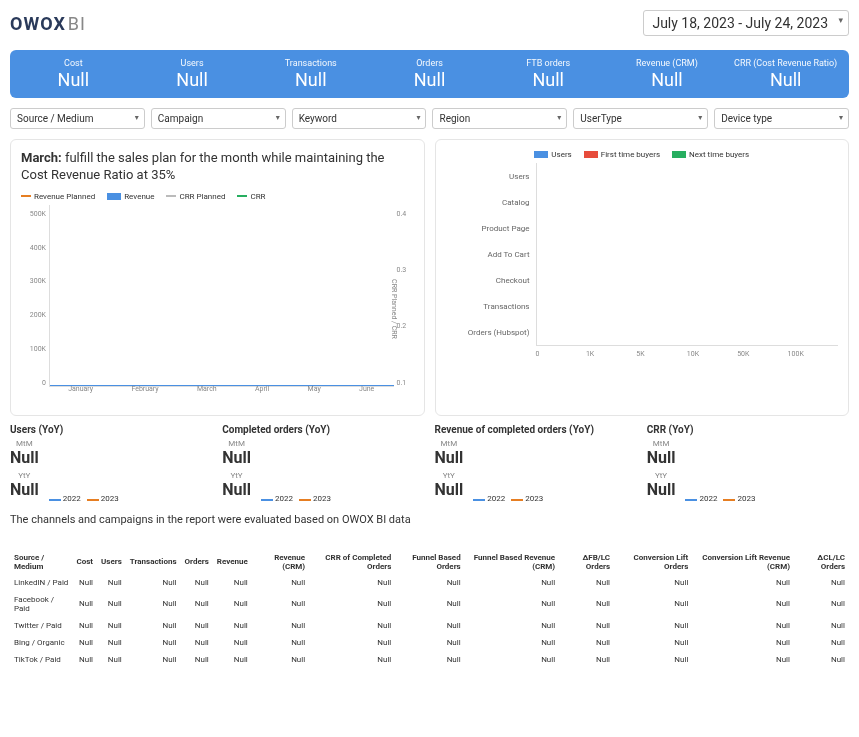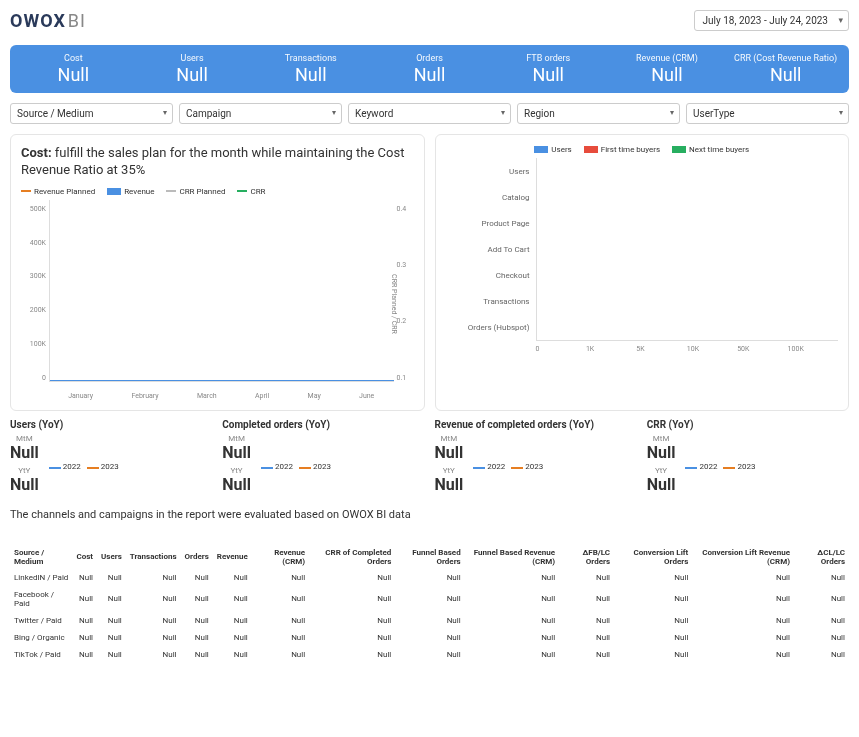--- a/index.html
+++ b/index.html
@@ -1,20 +1,20 @@
 <!DOCTYPE html>
 <html><head>
 <meta charset="utf-8">
 <style>
 *{box-sizing:border-box;margin:0;padding:0;font-family:-apple-system,BlinkMacSystemFont,"Segoe UI",Roboto,Arial,sans-serif}
 body{background:#fff;width:859px;height:737px;overflow:hidden;font-size:11px;color:#333}
 .top{display:flex;justify-content:space-between;align-items:center;padding:10px 10px}
 .logo{font-size:18px;font-weight:700;letter-spacing:1px}
 .logo .o{color:#2a3a5a}.logo .bi{color:#888;font-weight:400;margin-left:2px}
-.date{border:1px solid #ccc;border-radius:3px;padding:4px 20px 4px 8px;font-size:10px;position:relative;cursor:pointer}
+.date{border:1px solid #ccc;border-radius:3px;padding:4px 20px 4px 8px;font-size:14px;position:relative;cursor:pointer}
 .date::after{content:"▾";position:absolute;right:5px;top:4px;font-size:9px;color:#666}
 .metrics{background:#4a90e2;border-radius:6px;margin:4px 10px;display:flex;justify-content:space-around;padding:8px 4px}
 .metric{text-align:center;color:#fff;flex:1}
 .metric .lbl{font-size:9px;opacity:.95;margin-bottom:1px}
 .metric .val{font-size:18px;font-weight:400}
 .filters{display:flex;gap:6px;padding:6px 10px}
 .filter{flex:1;border:1px solid #ccc;border-radius:3px;padding:4px 18px 4px 6px;font-size:10px;position:relative;cursor:pointer;background:#fff}
 .filter::after{content:"▾";position:absolute;right:5px;top:4px;font-size:8px;color:#666}
 .row{display:flex;gap:10px;padding:4px 10px}
 .card{border:1px solid #e5e5e5;border-radius:6px;padding:10px;flex:1;background:#fff}
@@ -23,34 +23,34 @@
 .legend{display:flex;gap:12px;font-size:8px;align-items:center;margin-bottom:4px}
 .legend.center{justify-content:center}
 .legend span{display:flex;align-items:center;gap:3px}
 .sw{width:14px;height:7px;display:inline-block}
 .dot{width:10px;height:2px;display:inline-block;position:relative}
 .dot::after{content:"";position:absolute;width:4px;height:4px;border-radius:50%;top:-1px;left:3px}
 .chart1{position:relative;height:200px;display:flex}
 .yaxis{display:flex;flex-direction:column;justify-content:space-between;font-size:7px;color:#888;padding:5px 3px 18px 0;text-align:right;width:28px}
 .plot{flex:1;border-left:1px solid #ddd;border-bottom:1px solid #ddd;margin-bottom:18px;position:relative}
 .plot .zero{position:absolute;bottom:0;left:0;right:0;height:1px;background:#4a90e2}
-.xaxis{position:absolute;bottom:0;left:28px;right:20px;display:flex;justify-content:space-around;font-size:7px;color:#888}
+.xaxis{position:absolute;bottom:12px;left:28px;right:20px;display:flex;justify-content:space-around;font-size:7px;color:#888}
 .yaxis2{display:flex;flex-direction:column;justify-content:space-between;font-size:7px;color:#888;padding:5px 0 18px 3px;width:20px}
 .yl2{position:absolute;right:-10px;top:50%;transform:rotate(90deg);font-size:7px;color:#888;white-space:nowrap}
 .funnel{position:relative;height:240px}
 .frow{display:flex;align-items:center;height:26px}
 .flbl{width:90px;font-size:8px;color:#666;text-align:right;padding-right:6px}
 .fbar{flex:1;border-left:1px solid #ddd;height:100%}
 .fxaxis{display:flex;margin-left:90px;font-size:7px;color:#888;padding-top:4px;border-top:1px solid #ddd}
 .fxaxis span:first-child{width:50px}
 .fxaxis span{flex:1}
 .yoy-row{display:flex;gap:10px;padding:4px 10px}
 .yoy{flex:1}
 .yoy-title{font-size:10px;font-weight:700;margin-bottom:4px}
-.yoy-body{display:flex;align-items:center;gap:10px}
+.yoy-body{display:flex;align-items:flex-end;gap:10px}
 .yoy-vals{}
 .yoy-sub{font-size:8px;color:#888;text-align:center}
 .yoy-null{font-size:16px;font-weight:700;text-align:center;margin-bottom:4px}
 .yoy-leg{font-size:8px;display:flex;gap:6px;margin-top:2px}
 .tbl-section{padding:6px 10px}
 .tbl-title{font-size:11px;margin-bottom:24px}
 table{width:100%;border-collapse:collapse;font-size:8px}
 th{text-align:right;font-weight:700;padding:3px 4px;color:#333}
 th:first-child{text-align:left}
 td{text-align:right;padding:4px 4px;color:#333}
@@ -94,25 +94,26 @@
       <div class="val">Null</div>
     </div>
   </div>
 
 <div class="filters" id="filters">
     <div class="filter">Source / Medium</div>
     <div class="filter">Campaign</div>
     <div class="filter">Keyword</div>
     <div class="filter">Region</div>
     <div class="filter">UserType</div>
+    <div class="filter">Device type</div>
   </div>
 
 <div class="row">
   <div class="card">
-    <div class="goal"><b>Cost:</b><span> fulfill the sales plan for the month while maintaining the Cost Revenue Ratio at 35%</span></div>
+    <div class="goal"><b>March:</b><span> fulfill the sales plan for the month while maintaining the Cost Revenue Ratio at 35%</span></div>
     <div class="legend">
       <span>
           <i class="dot" style="background:#e67e22"></i>
           <span>Revenue Planned</span>
         </span>
       <span>
           <i class="sw" style="background:#4a90e2"></i>
           <span>Revenue</span>
         </span>
       <span>

